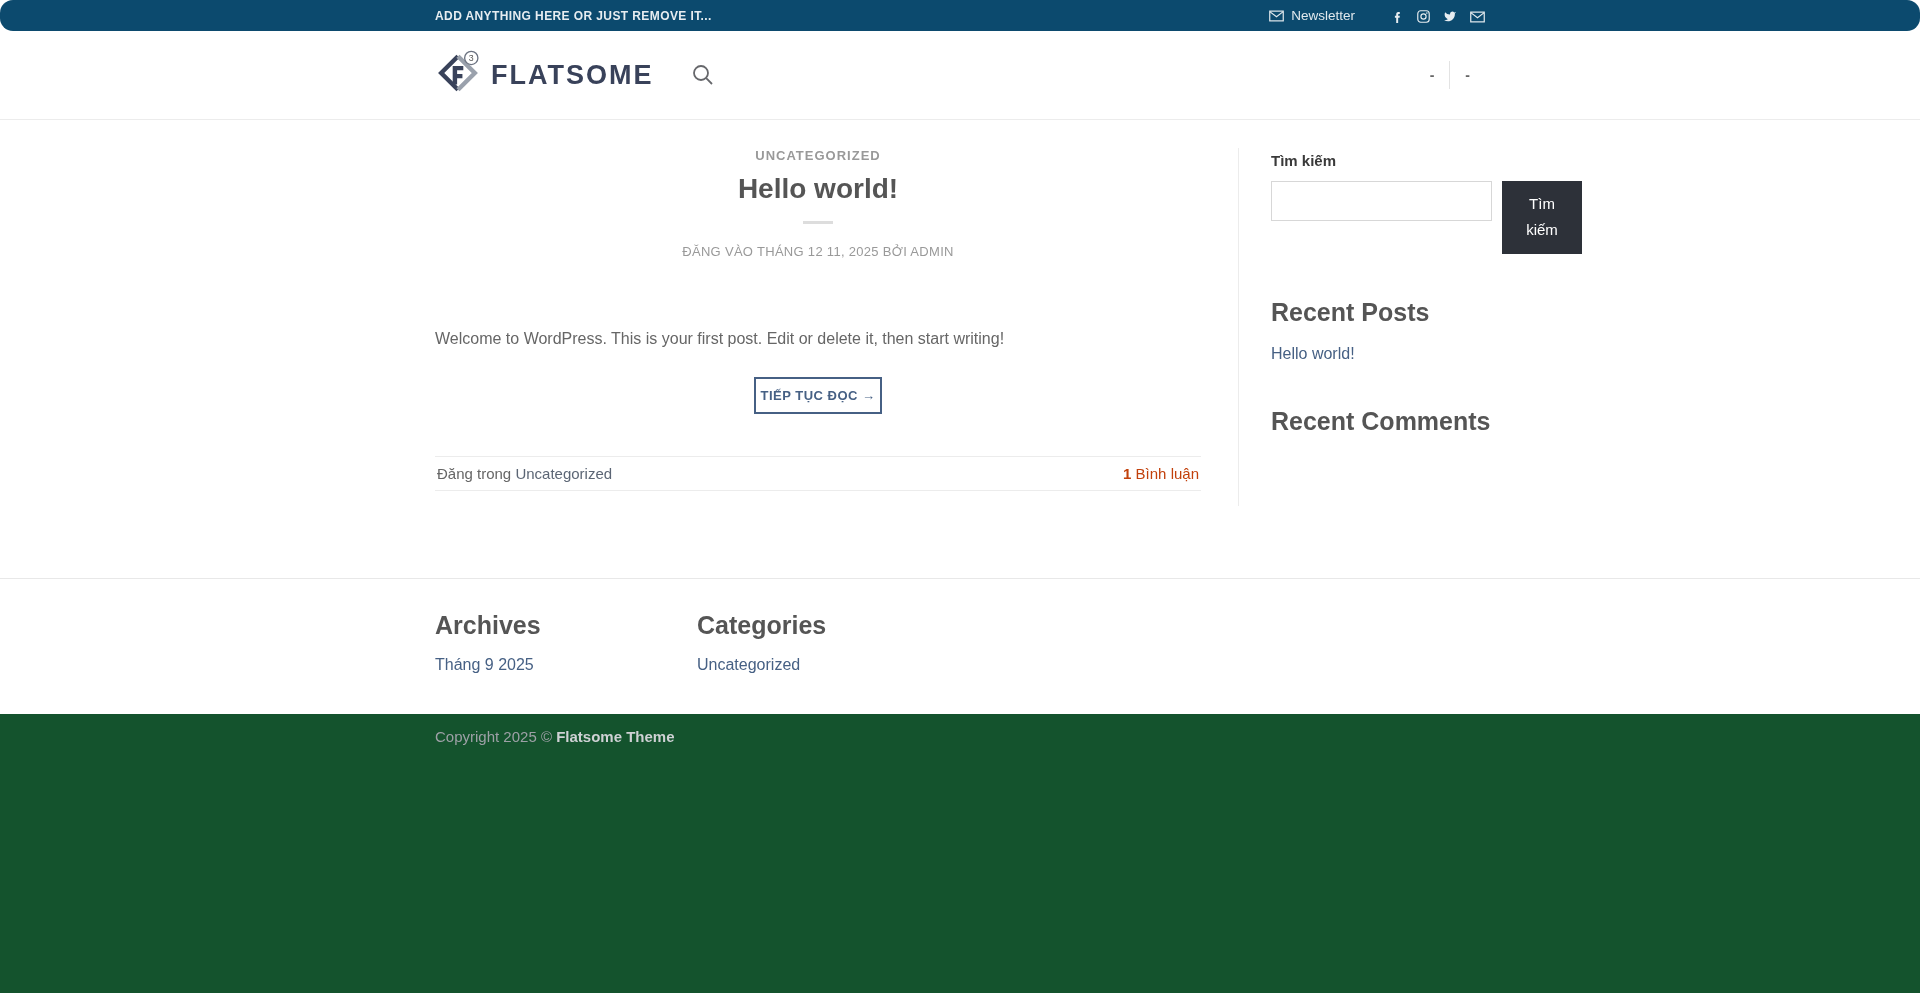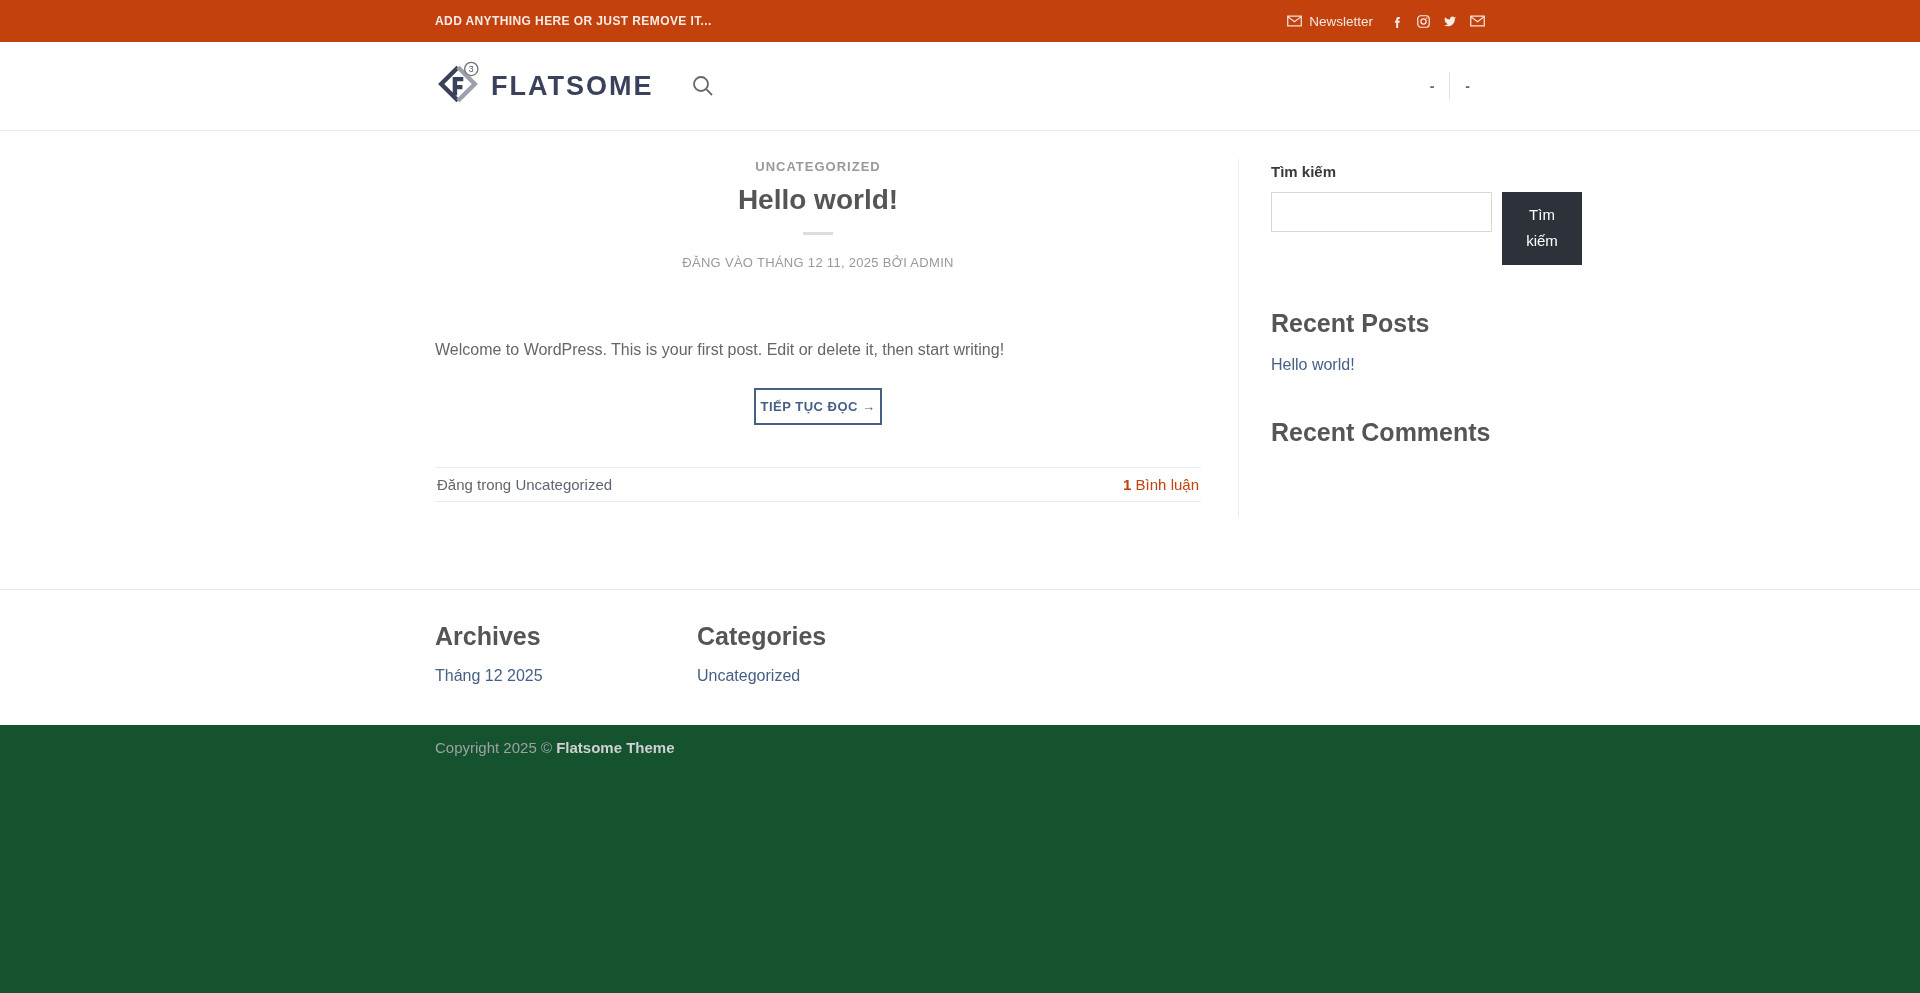--- a/index.html
+++ b/index.html
@@ -2,25 +2,25 @@
 <html><head>
 <meta charset="utf-8">
 <style>
   * { box-sizing: border-box; margin: 0; padding: 0; }
   html, body { background: #4c4c4e; }
   body { font-family: "Liberation Sans", sans-serif; }
   .page { min-height: 993px; display: flex; flex-direction: column; background: #fff; }
   .container { width: 1050px; margin: 0 auto; }
 
   
-  .topbar { background: #c2410c; height: 42px; display: flex; align-items: center; }
+  .topbar { background: #0c4a6e; height: 31px; display: flex; align-items: center; border-radius: 13px; }
   .topbar .container { display: flex; align-items: center; justify-content: space-between; }
   .topbar-msg { color: rgba(255,255,255,0.9); font-size: 12px; font-weight: 700;
                 letter-spacing: 0.4px; text-transform: uppercase; }
-  .topbar-right { display: flex; align-items: center; gap: 18px; }
+  .topbar-right { display: flex; align-items: flex-end; gap: 36px; }
   .newsletter { display: flex; align-items: center; gap: 7px; color: rgba(255,255,255,0.88);
                 font-size: 13.5px; text-decoration: none; cursor: pointer; }
   .social { display: flex; align-items: center; gap: 13px; }
   .social a { display: flex; align-items: center; cursor: pointer; }
   .topbar svg { display: block; }
 
   
   .header { background: #fff; border-bottom: 1px solid #ececec; }
   .header .container { display: flex; align-items: center; height: 88px; }
   .logo { display: flex; align-items: center; gap: 10px; text-decoration: none; cursor: pointer; }
@@ -199,21 +199,21 @@
         <h3 class="widget-title">Recent Comments</h3>
       </div>
     </aside>
   </div>
 
   <div class="footer-widgets">
     <div class="container">
       <div class="footer-col">
         <h3 class="footer-title">Archives</h3>
         <div>
-          <a>Tháng 12 2025</a>
+          <a>Tháng 9 2025</a>
         </div>
       </div>
       <div class="footer-col">
         <h3 class="footer-title">Categories</h3>
         <div>
           <a>Uncategorized</a>
         </div>
       </div>
     </div>
   </div>

